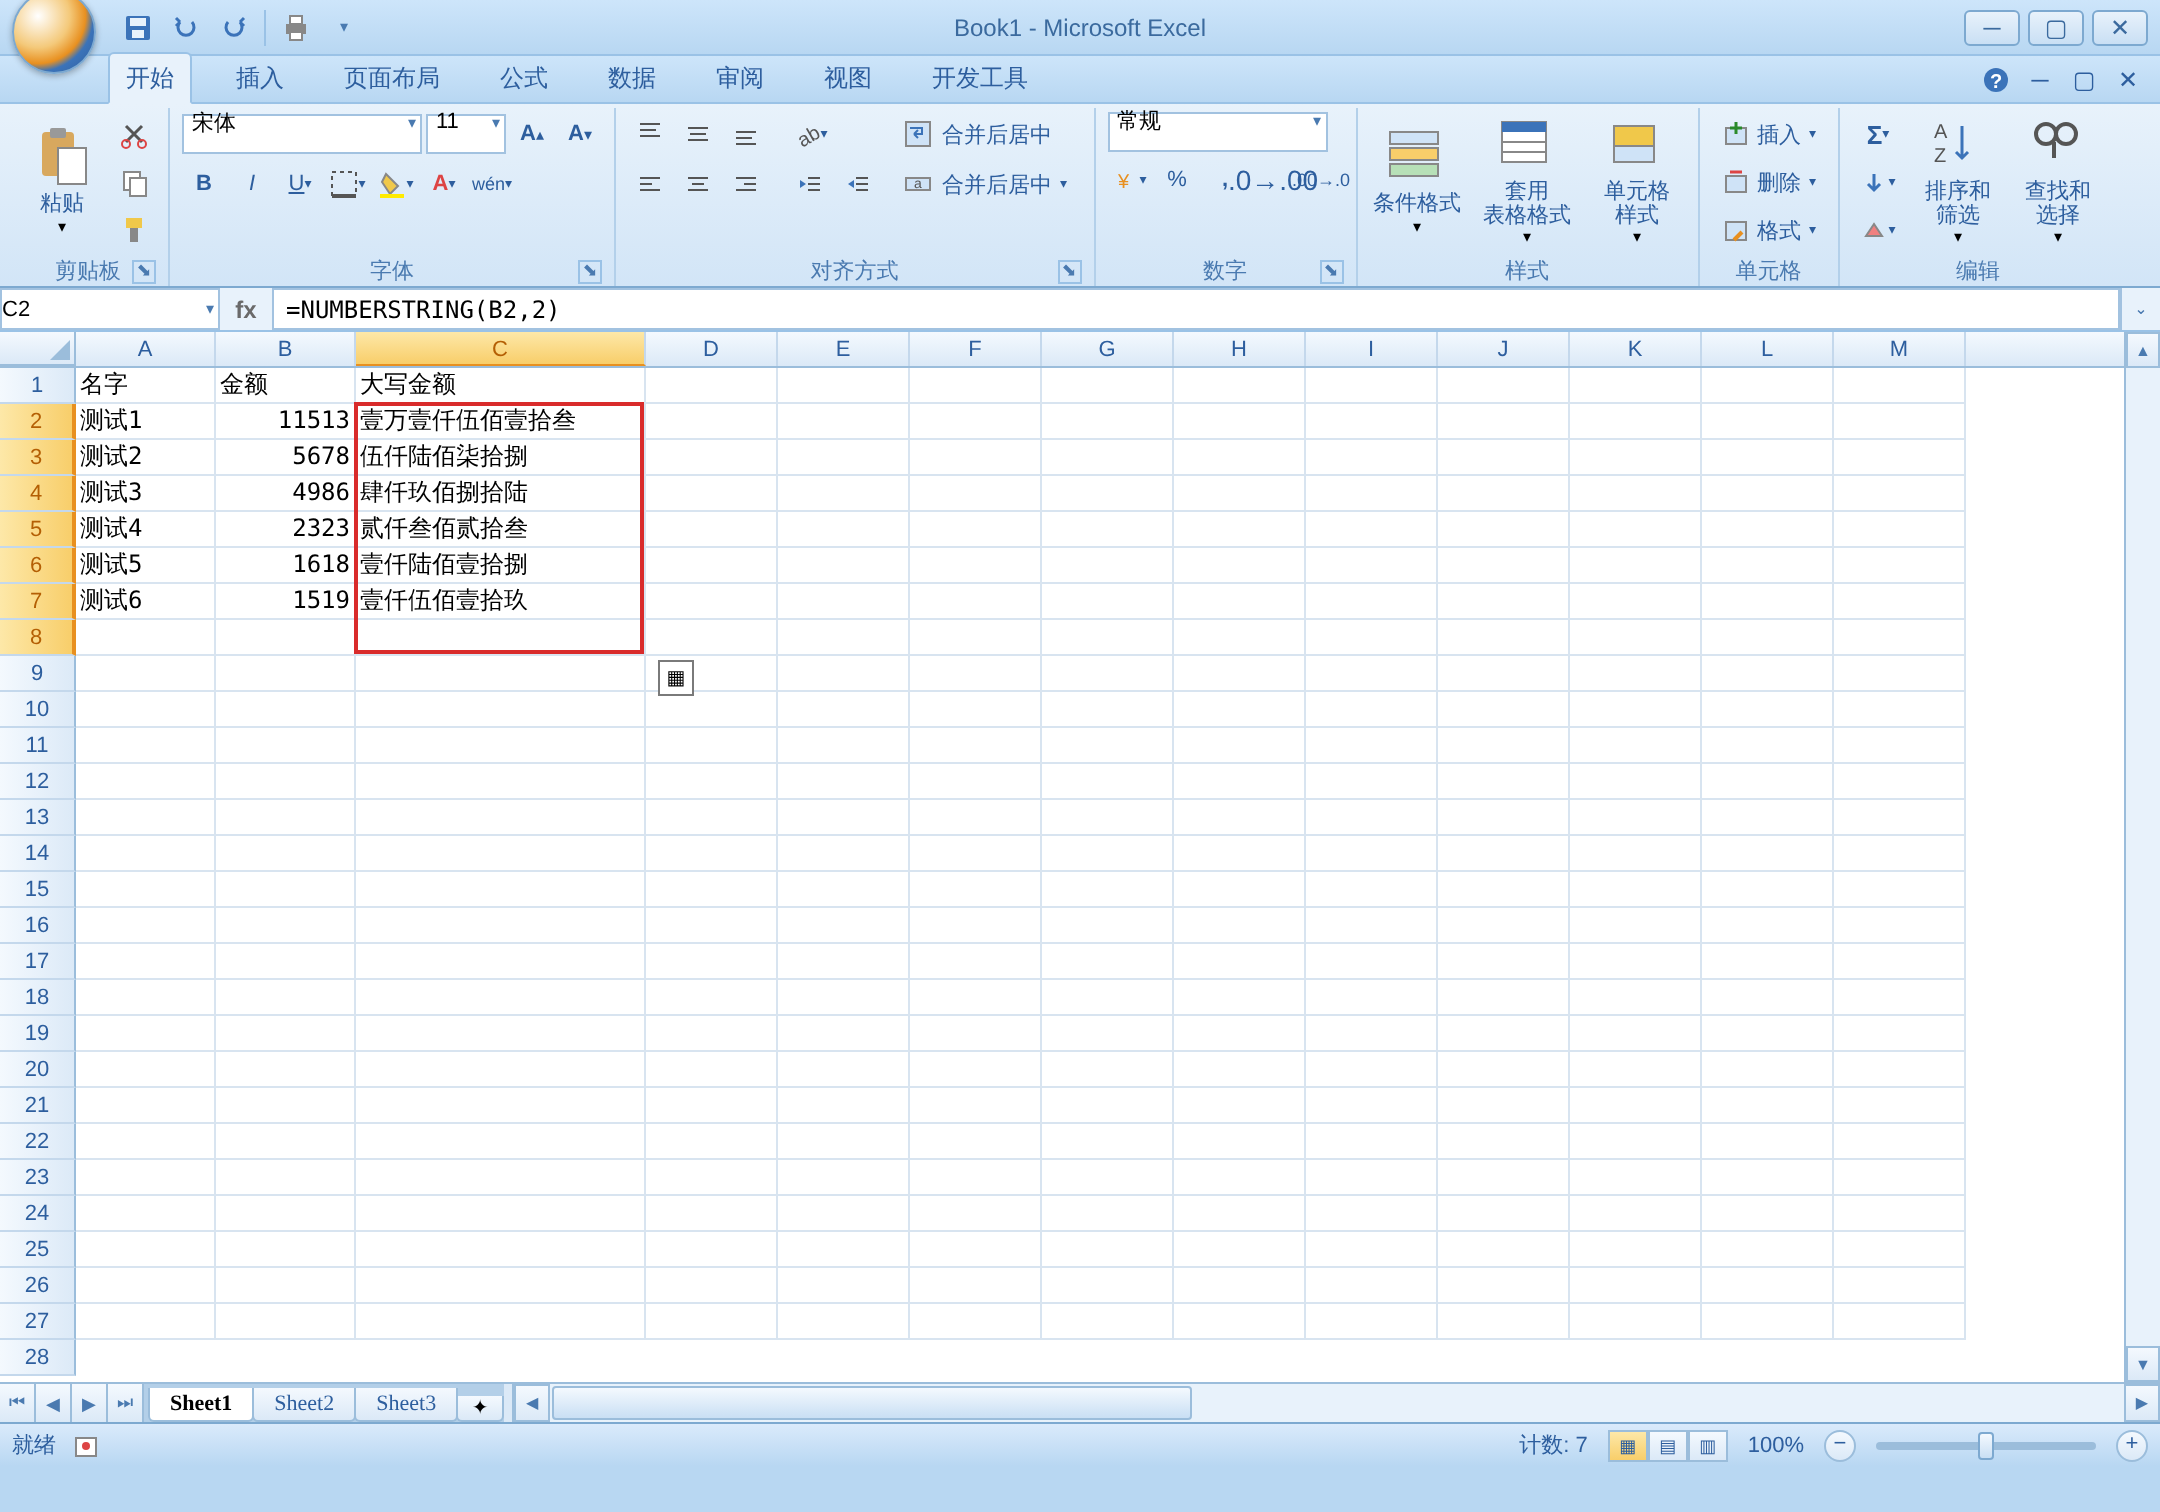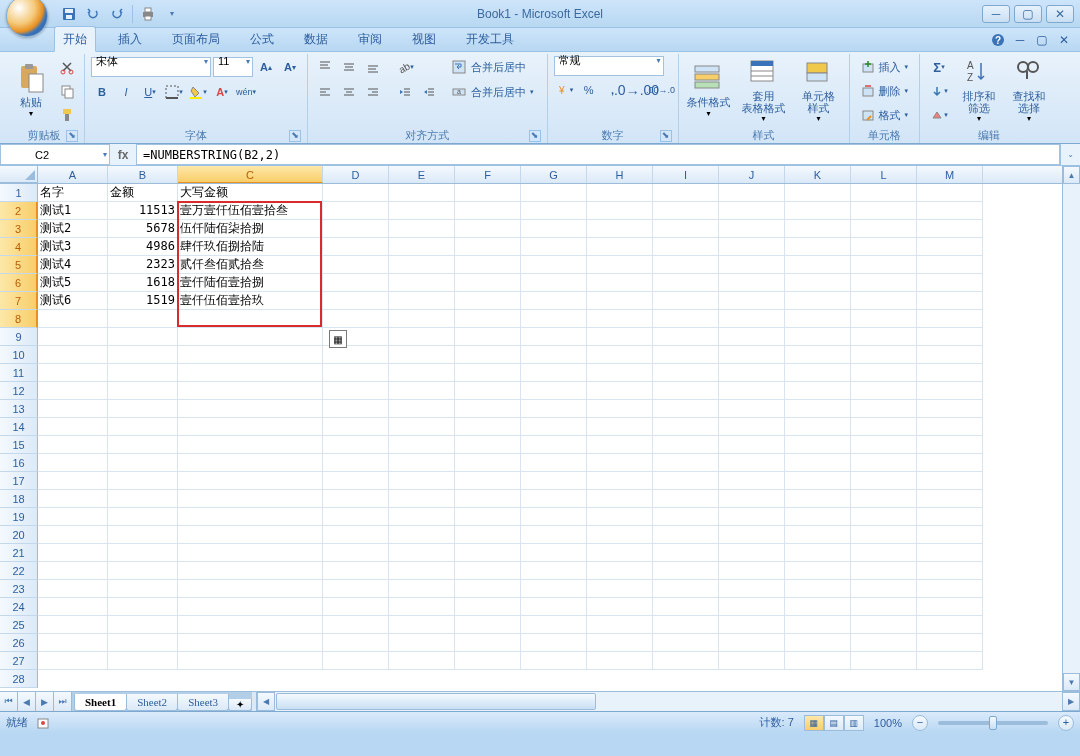--- a/index.html
+++ b/index.html
@@ -34,21 +34,21 @@
 .col { display: flex; flex-direction: column; gap: 2px; }
 .row { display: flex; gap: 2px; align-items: center; }
 .small-btn { width: 22px; height: 22px; display: flex; align-items: center; justify-content: center; cursor: pointer; border: 1px solid transparent; border-radius: 2px; font-size: 11px; color: #2d5e9e; }
 .combo { height: 20px; background: #fff; border: 1px solid #a2c2e0; display: flex; align-items: center; padding: 0 2px 12px 4px; font-size: 11px; }
 .combo .arrow { margin-left: auto; font-size: 8px; color: #4a7ab0; cursor: pointer; }
 .wide-btn { height: 22px; display: flex; align-items: center; gap: 4px; padding: 0 6px; cursor: pointer; border: 1px solid transparent; border-radius: 2px; font-size: 11px; color: #2d5e9e; }
 .menu-btn { height: 22px; display: flex; align-items: center; gap: 4px; padding: 0 4px; cursor: pointer; border: 1px solid transparent; border-radius: 2px; font-size: 11px; color: #2d5e9e; }
 
 
 .namebox-row { height: 22px; background: #e8f2fb; border-bottom: 1px solid #9ac2e6; display: flex; align-items: stretch; }
-.namebox { width: 110px; background: #fff; border: 1px solid #a2c2e0; display: flex; align-items: center; padding-left: 34px; font-size: 11px; position: relative; }
+.namebox { width: 110px; background: #fff; border: 1px solid #a2c2e0; display: flex; align-items: center; font-size: 11px; position: relative; }
 .namebox .arrow { position: absolute; right: 2px; font-size: 8px; color: #4a7ab0; cursor: pointer; }
 .fx-btns { display: flex; align-items: center; background: #e8f2fb; padding: 0 4px; gap: 4px; }
 .fx-btns span { width: 18px; text-align: center; color: #6a6a6a; }
 .fx-label { font-weight: bold; color: #4a7ab0; cursor: pointer; }
 .formula-input { flex: 1; background: #fff; border: 1px solid #a2c2e0; padding: 2px 6px; font-size: 12px; font-family: "SimSun", monospace; }
 .fbar-expand { width: 20px; background: #e8f2fb; border-left: 1px solid #a2c2e0; display: flex; align-items: center; justify-content: center; font-size: 8px; color: #4a7ab0; cursor: pointer; }
 
 
 .grid-area { position: relative; background: #fff; height: 525px; display: flex; }
 .grid-main { flex: 1; overflow: hidden; position: relative; }

